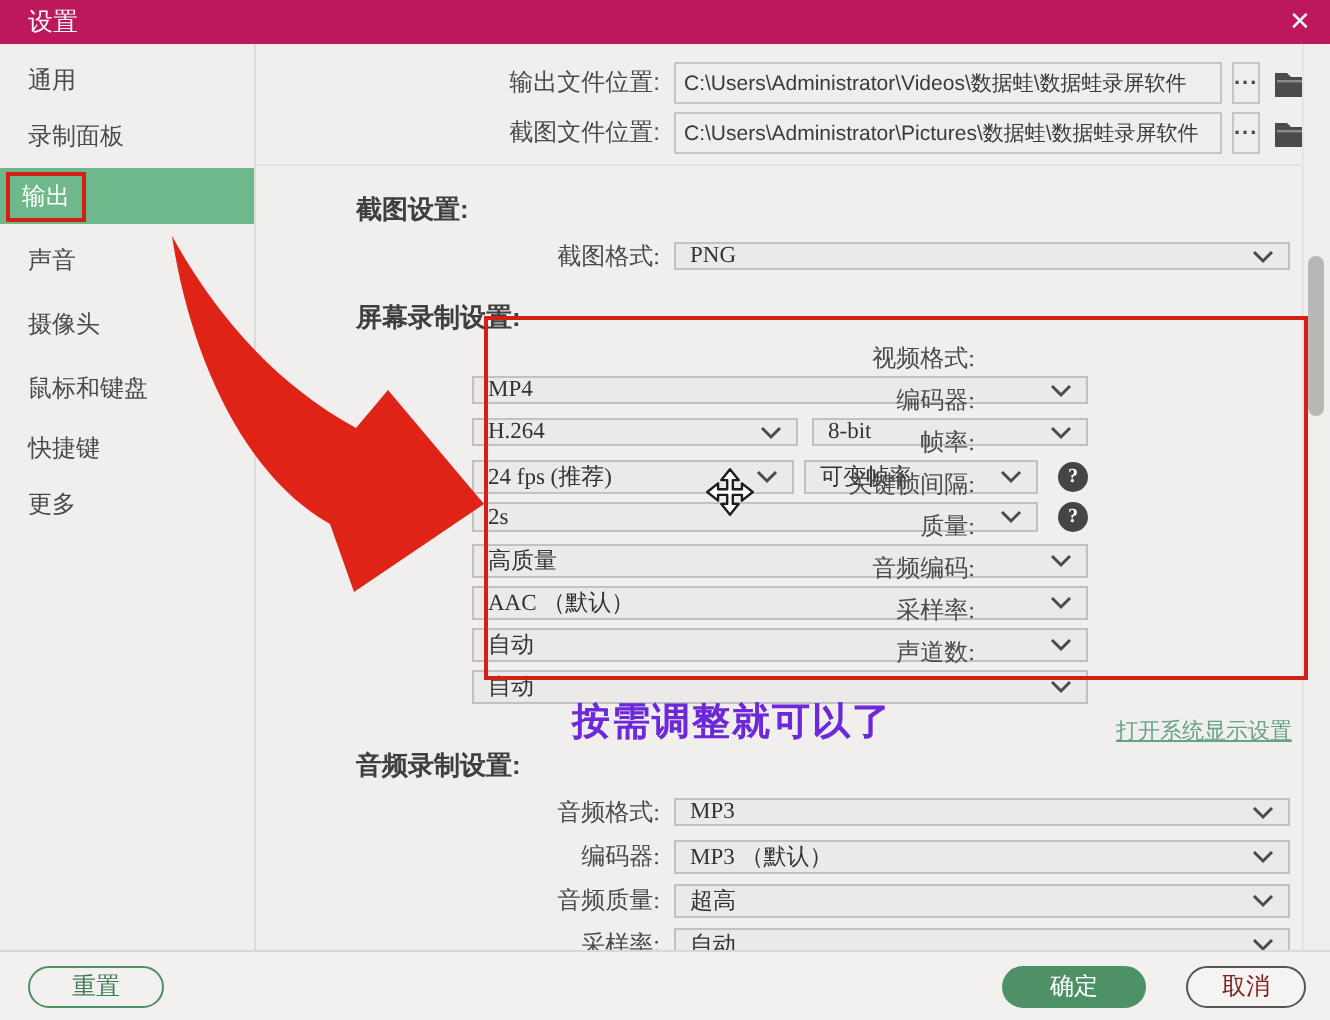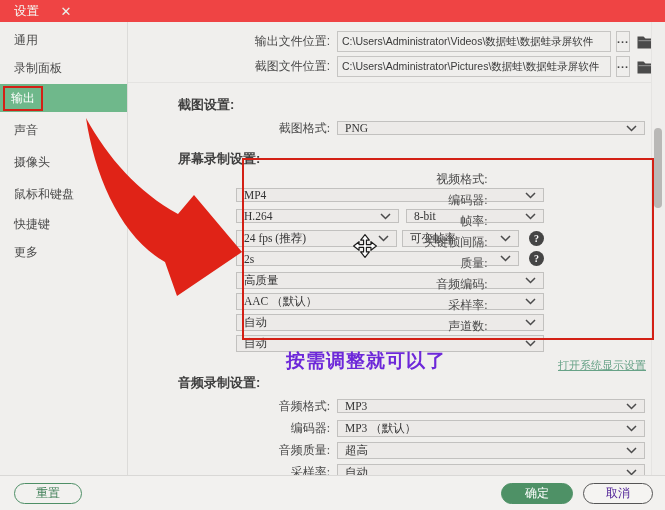--- a/index.html
+++ b/index.html
@@ -2,22 +2,22 @@
 <html><head>
 <meta charset="utf-8">
 <style>
   html,body{margin:0;padding:0;background:#888;}
   .window{
     position:relative; width:665px; height:510px; overflow:hidden;
     background:#f0efed; font-family:"Liberation Sans","DejaVu Sans",sans-serif;
     color:#3c3c3c; -webkit-font-smoothing:antialiased;
   }
   
-  .titlebar{position:absolute;left:0;top:0;width:100%;height:22px;background:#ef4444;
-    display:flex;align-items:center;z-index:10;gap:12px;}
+  .titlebar{position:absolute;left:0;top:0;width:100%;height:22px;background:#be185d;
+    display:flex;align-items:center;justify-content:space-between;z-index:10;gap:12px;}
   .title{color:#f4f9f5;font-size:12.5px;padding-left:14px;}
   .close-btn{width:30px;height:22px;display:flex;align-items:center;justify-content:center;
     color:#eaf3ec;font-size:13px;cursor:pointer;}
   
   .sidebar{position:absolute;left:0;top:22px;bottom:34px;width:127px;background:#f0efed;
     border-right:1px solid #dcdbd9;z-index:5;}
   .side-item{position:absolute;left:0;width:127px;height:18px;line-height:18px;
     padding-left:14px;box-sizing:border-box;font-size:12px;color:#4a4a4a;cursor:pointer;}
   .si-0{top:9px}.si-1{top:37px}.si-3{top:99px}.si-4{top:131px}.si-5{top:163px}.si-6{top:193px}.si-7{top:221px}
   .side-item.selected{top:62px;height:28px;background:#6fb88b;color:#ffffff;
@@ -60,21 +60,21 @@
   .anno-tip{margin-left:158px;padding-top:3px;font-size:19px;font-weight:bold;color:#6d28d9;letter-spacing:1px;}
   .sys-link{margin-left:auto;margin-right:6px;padding-top:2px;font-size:11px;color:#67a287;
     text-decoration:underline;cursor:pointer;white-space:nowrap;margin-top:11px;}
   
   .footer{position:absolute;left:0;right:0;bottom:0;height:34px;background:#f2f1ef;
     border-top:1px solid #d9d8d6;z-index:20;}
   .btn{position:absolute;top:7px;height:21px;border-radius:11px;font-size:12px;line-height:19px;
     text-align:center;box-sizing:border-box;cursor:pointer;}
   .btn-reset{left:14px;width:68px;border:1px solid #4e8f66;color:#3f7f57;background:transparent;}
   .btn-ok{right:92px;width:72px;background:#4e9166;border:1px solid #4e9166;color:#fff;}
-  .btn-cancel{right:12px;width:70px;border:1px solid #555;color:#4c1d95;background:#f5f4f2;}
+  .btn-cancel{right:12px;width:60px;border:1px solid #555;color:#7f1d1d;background:#f5f4f2;}
   
   .scrollbar{position:absolute;right:0;top:22px;bottom:34px;width:13px;background:#efeeec;
     border-left:1px solid #e5e4e2;z-index:6;}
   .scroll-thumb{position:absolute;left:2px;top:106px;width:8px;height:80px;border-radius:4px;background:#b9b8b6;cursor:pointer;}
   
   .red-box{position:absolute;left:242px;top:158px;width:408px;height:178px;
     border:2px solid #d32015;z-index:40;pointer-events:none;}
   .arrow-svg{position:absolute;left:0;top:0;z-index:50;pointer-events:none;}
   .cursor-icon{position:absolute;left:352px;top:233px;z-index:60;pointer-events:none;}
 </style>

